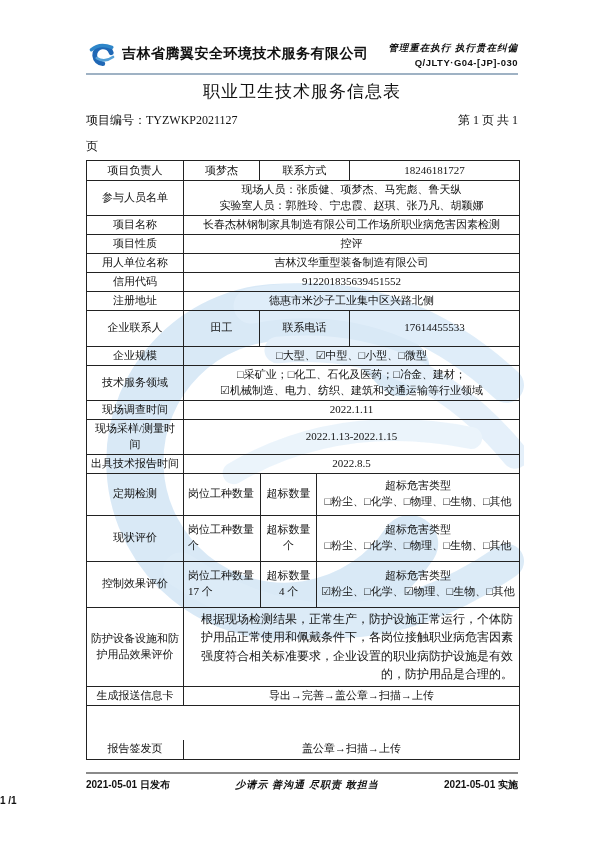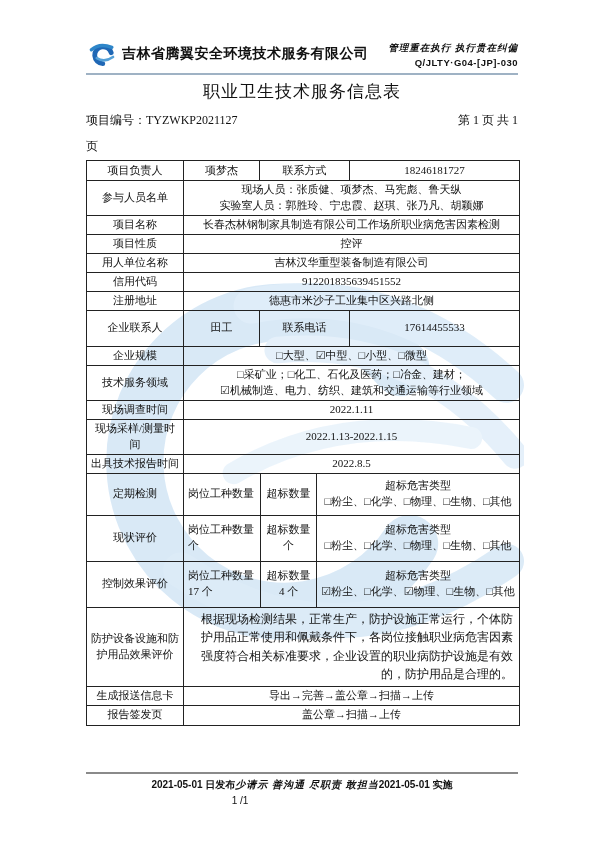--- a/index.html
+++ b/index.html
@@ -26,45 +26,45 @@
   .projline { position:absolute; left:86px; top:112px; width:432px;
               display:flex; justify-content:space-between; font-size:12px; }
   .pagewrap { position:absolute; left:86px; top:138px; font-size:12px; }
   
   .watermark { position:absolute; left:84px; top:262px; width:440px; height:440px;
                opacity:.38; pointer-events:none; }
   
   .tbl { position:absolute; left:86px; top:160px; width:434px;
          border:1px solid #222; background:transparent; }
   .tr  { display:flex; border-bottom:1px solid #222; align-items:stretch; }
-  .tr:last-child { border-bottom:none; }
+  .tr:last-child { border-bottom:none;margin-top:34px; }
   .td  { border-right:1px solid #222; display:flex; flex-direction:column;
          justify-content:center; align-items:center; text-align:center;
          padding:1px 4px; font-size:11px; line-height:1.45; }
   .td:last-child { border-right:none; }
   .lab { width:97px; flex:0 0 97px; }
   .grow { flex:1 1 auto; }
   .c2 { width:76px; flex:0 0 76px; }
   .c3 { width:90px; flex:0 0 90px; }
   .d2 { width:77px; flex:0 0 77px; align-items:flex-start; text-align:left; justify-content:center;font-family:Liberation Serif, serif; }
   .d3 { width:56px; flex:0 0 56px; }
   .para { font-size:12px; line-height:1.55; text-align:right; padding:2px 6px; }
   .h20{min-height:20px}.h30{min-height:30px}.h19{min-height:19px}.h18{min-height:18px}
   .h36{min-height:36px}.h34{min-height:34px}.h42{min-height:42px}.h46{min-height:46px}
   .h52{min-height:52px}
   
   .ftr-rule { position:absolute; left:86px; top:772px; width:432px; height:1.5px; background:#8a8a8a; }
   .ftr { position:absolute; left:86px; top:778px; width:432px;
-         display:flex; justify-content:center; align-items:baseline;
+         display:flex; justify-content:space-between; align-items:baseline;
          font-family:"Liberation Sans","DejaVu Sans",sans-serif;
          font-weight:bold; font-size:10px; }
   .motto { font-style:italic; letter-spacing:1px; }
-  .pgnum { position:absolute; left:0; top:795px; width:480px; text-align:center;
+  .pgnum { position:absolute; left:0; top:795px; width:480px; text-align:left;
            font-family:"Liberation Sans","DejaVu Sans",sans-serif;
-           font-weight:normal; font-size:10px; }
+           font-weight:bold; font-size:10px; }
 </style>
 </head>
 <body>
 
 <div class="page">
 
   <svg class="watermark" viewBox="0 0 100 100" preserveAspectRatio="xMidYMid meet">
     <g fill="none" stroke-linecap="round">
       <path d="M72,24 A34,34 0 1 0 74,64" stroke="#9cc6ea" stroke-width="13"></path>
       <path d="M38,10 Q70,4 96,28" stroke="#aed2f0" stroke-width="8"></path>

